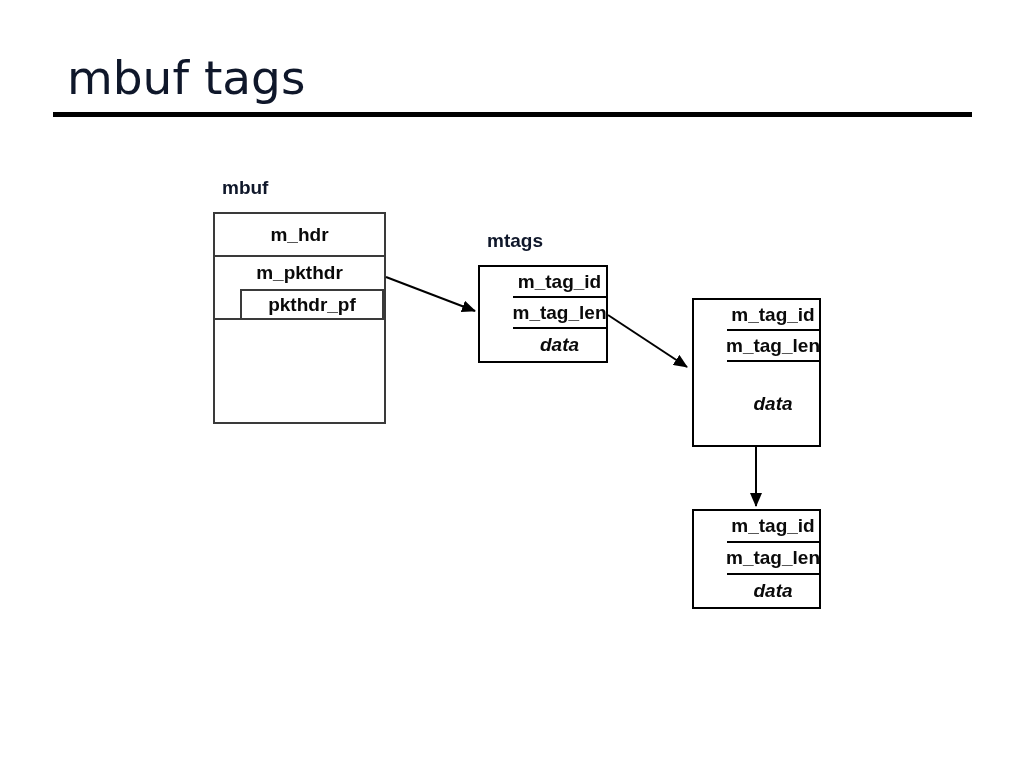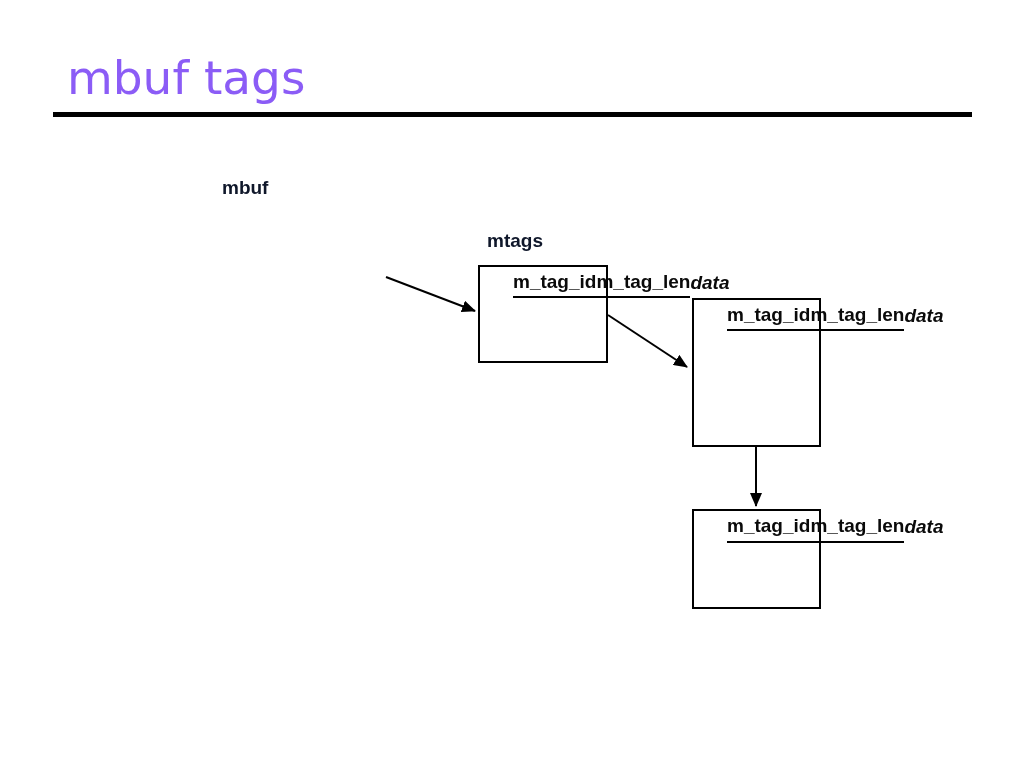--- a/index.html
+++ b/index.html
@@ -5,21 +5,21 @@
   * { margin: 0; padding: 0; box-sizing: border-box; }
   html, body { width: 1024px; height: 768px; background: #ffffff; overflow: hidden; }
   body { font-family: "Liberation Sans", sans-serif; color: #0a0a0a; }
 
   .slide { position: relative; width: 1024px; height: 768px; background: #ffffff; }
 
   .slide-title {
     position: absolute; left: 67px; top: 52px;
     font-family: "DejaVu Sans", sans-serif;
     font-size: 47px; font-weight: 400; line-height: 1.1;
-    color: #8b5cf6; white-space: nowrap;
+    color: #0f172a; white-space: nowrap;
   }
   .title-rule {
     position: absolute; left: 53px; top: 112px;
     width: 919px; height: 5px; background: #000000;
   }
 
   .dlabel {
     position: absolute;
     font-size: 19px; font-weight: 700; color: #0f172a;
     white-space: nowrap;
@@ -50,21 +50,21 @@
     border: 2px solid #3a3a3a; background: #ffffff;
     display: flex; align-items: center; justify-content: center;
     font-size: 19px; font-weight: 700;
   }
   .mbuf-row-empty { flex: 1; }
 
   
   .tag-box {
     position: absolute;
     border: 2px solid #000000; background: #ffffff;
-    display: flex; flex-direction: row;
+    display: flex; flex-direction: column;
     font-size: 19px; font-weight: 700; padding-left: 33px;
   }
   .tag-row {
     display: flex; align-items: center; justify-content: center;
     border-bottom: 2px solid #000000;
   }
   .tag-row:last-child { border-bottom: none; flex: 1; font-style: italic; }
 
   .tag-box-1 { left: 478px; top: 265px; width: 130px; height: 98px; }
   .tag-box-1 .tag-row { height: 31px; }
@@ -83,20 +83,32 @@
 </head>
 <body>
 
 <div class="slide">
 
   <div class="slide-title">mbuf tags</div>
   <div class="title-rule"></div>
 
   <div class="dlabel" style="left:222px; top:177px;">mbuf</div>
 
+  <div class="mbuf-box">
+    <div class="mbuf-row-hdr">
+      <span>m_hdr</span>
+    </div>
+    <div class="mbuf-row-pkthdr">
+      <div class="row-text">m_pkthdr</div>
+      <div class="pkthdr-pf-box">
+        <span>pkthdr_pf</span>
+      </div>
+    </div>
+    <div class="mbuf-row-empty"></div>
+  </div>
 
   <div class="dlabel" style="left:487px; top:230px;">mtags</div>
 
   <div class="tag-box tag-box-1">
     <div class="tag-row">m_tag_id</div>
     <div class="tag-row">m_tag_len</div>
     <div class="tag-row">data</div>
   </div>
 
   <div class="tag-box tag-box-2">

